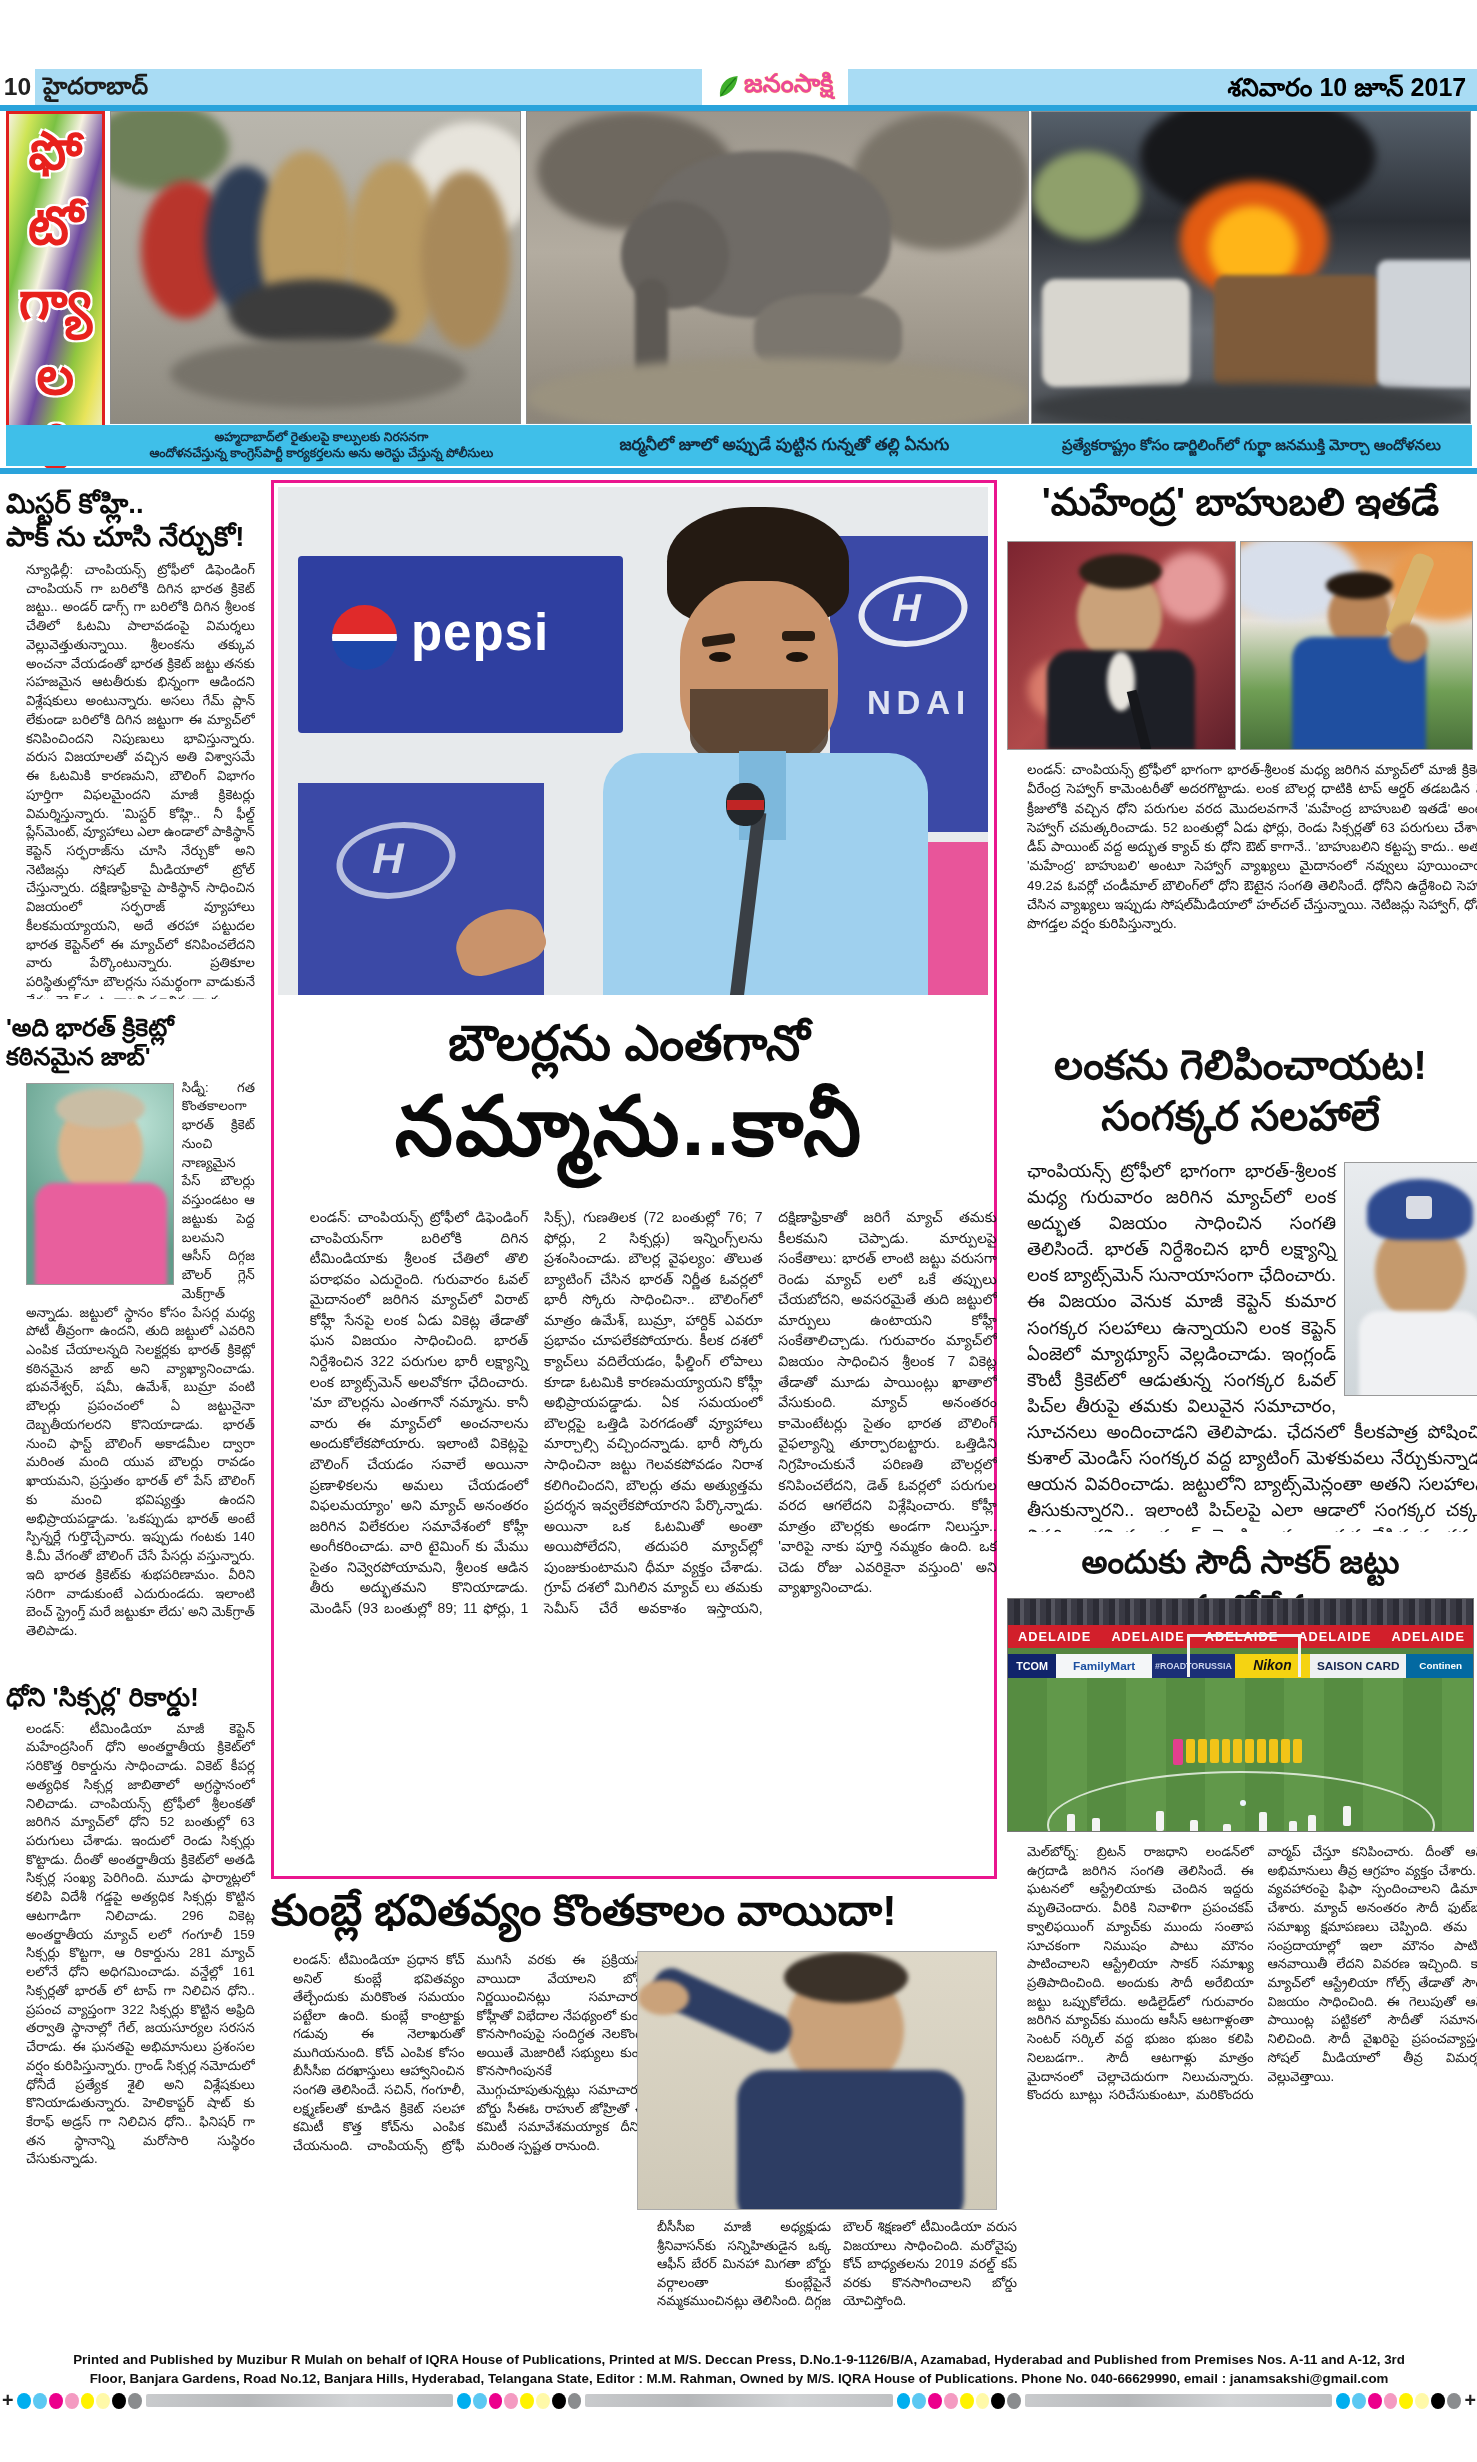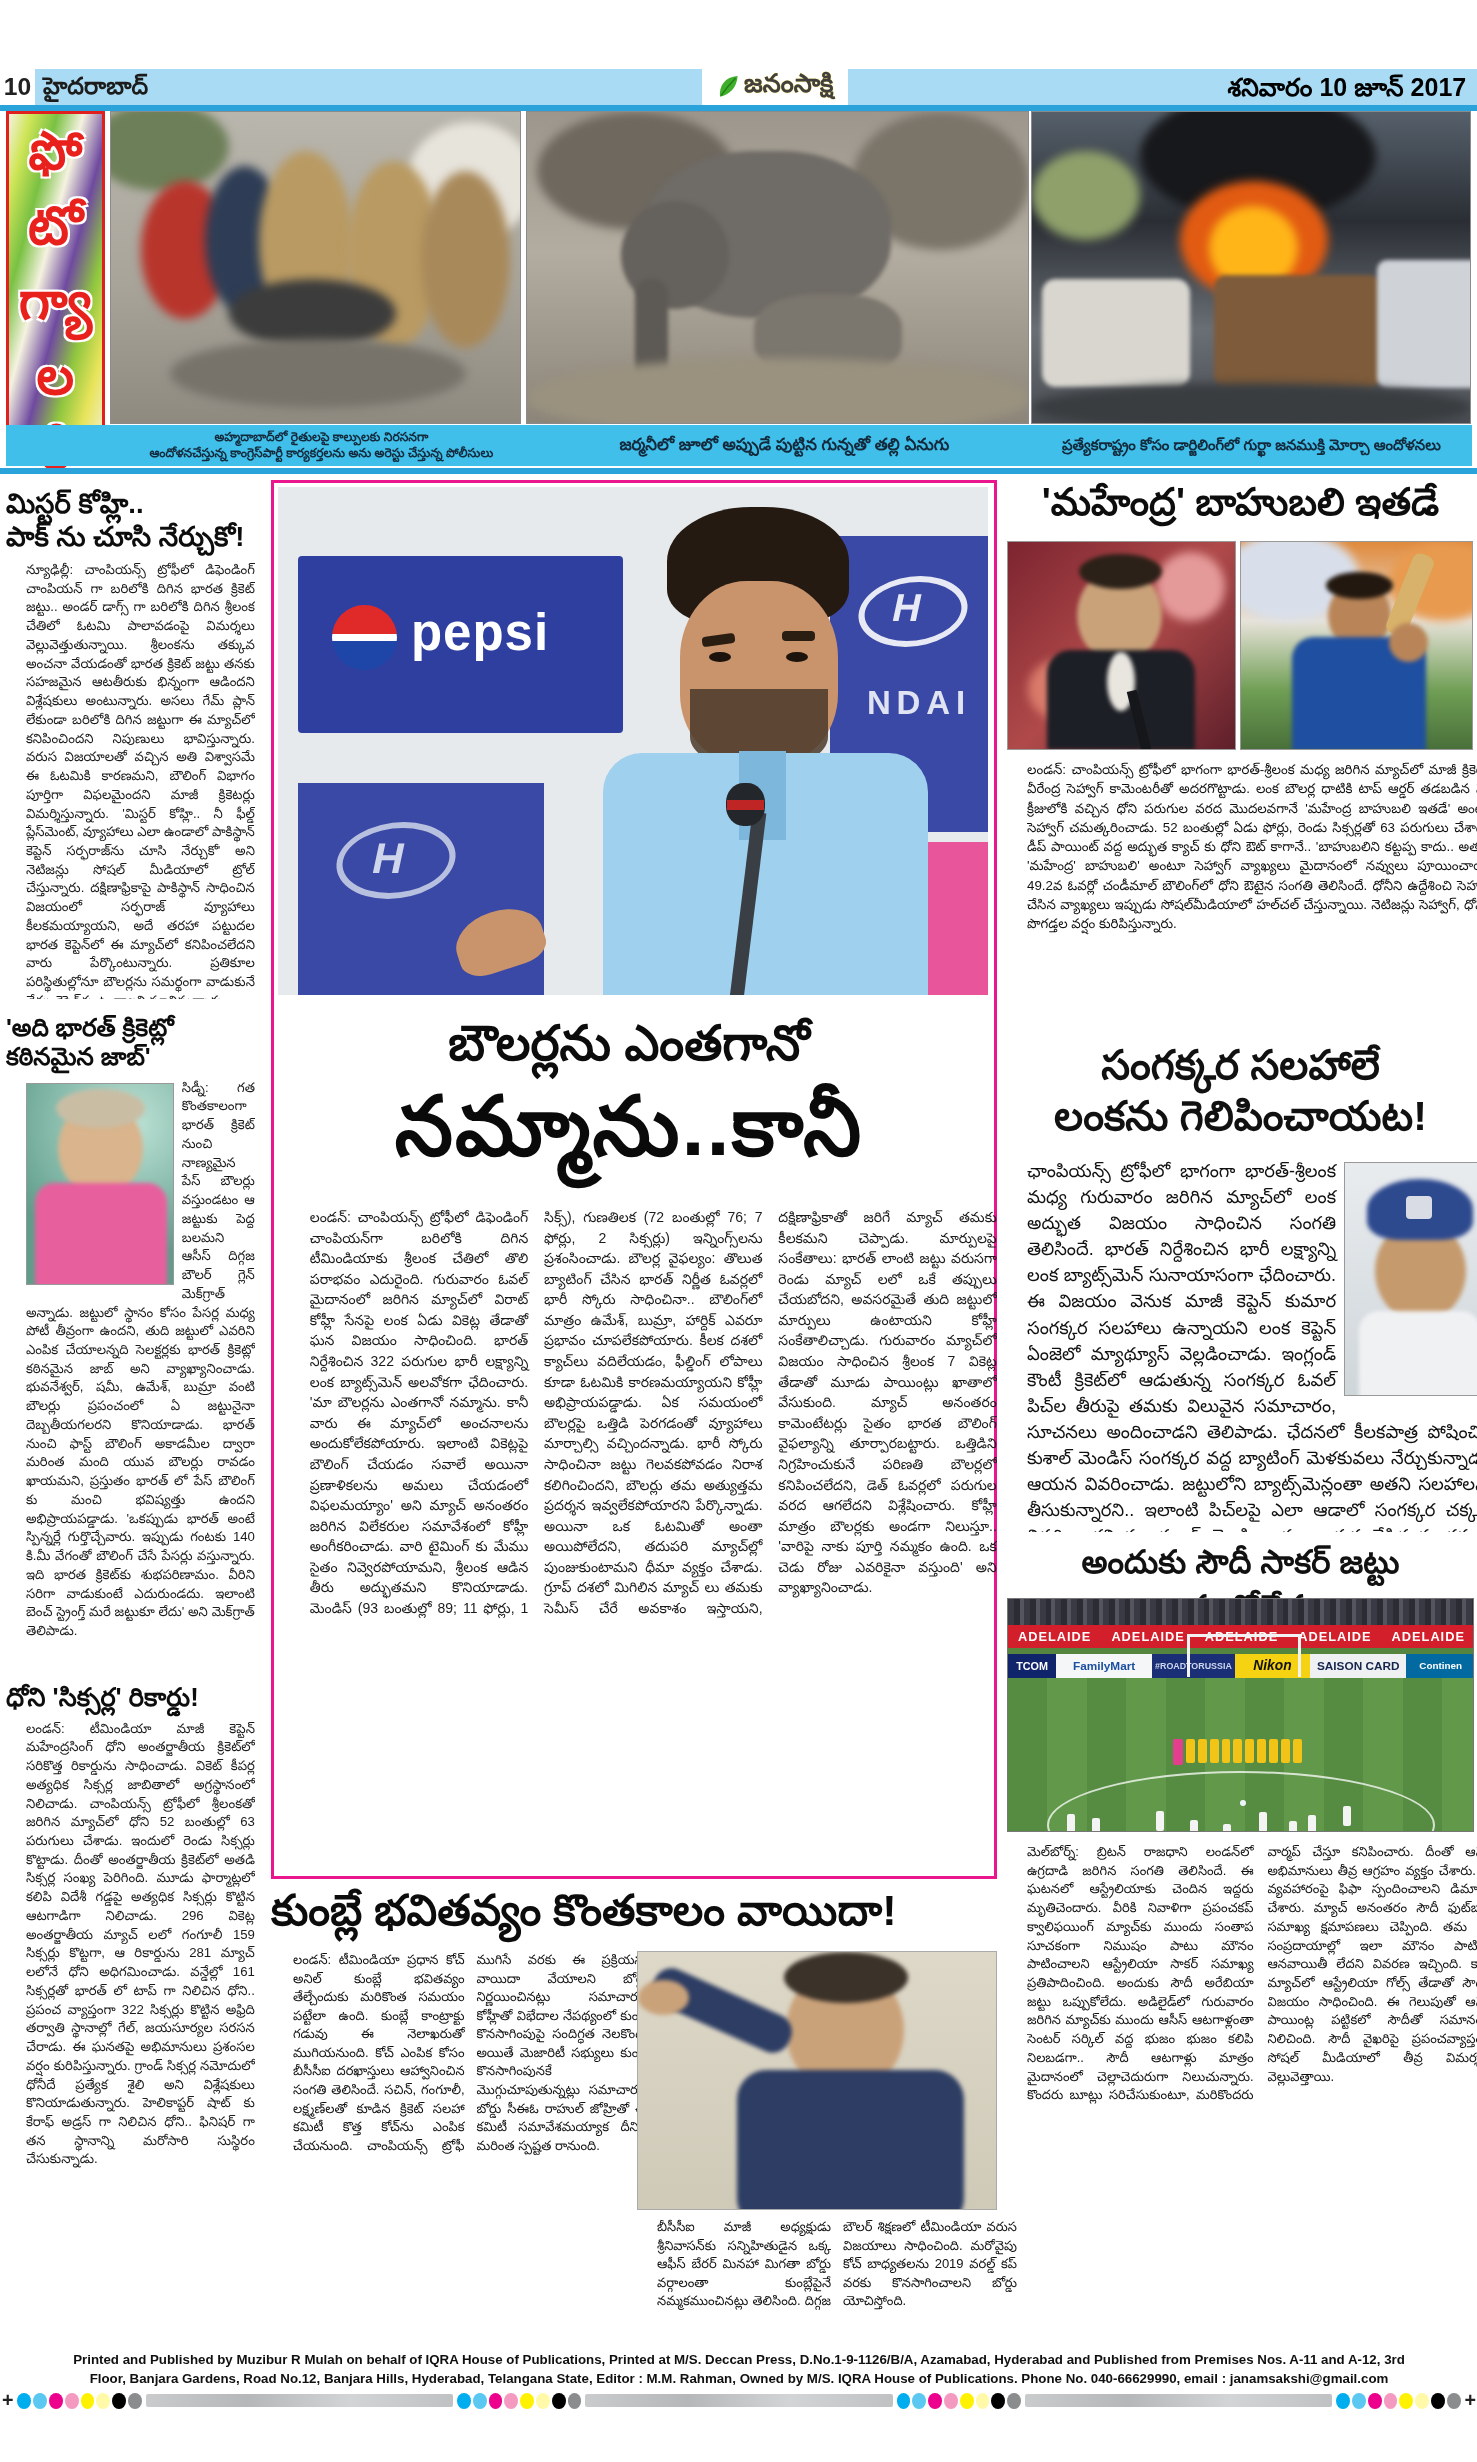--- a/index.html
+++ b/index.html
@@ -8,21 +8,21 @@
   .abs { position:absolute; }
   .ov { overflow:hidden; }
   .just { text-align:justify;margin-left:20px; }
 
   
   .header-bar { left:0; top:69px; width:1478px; height:36px; background:#a9dcf4; }
   .pagenum-box { left:0; top:67px; width:35px; height:40px; background:#ffffff; display:flex; align-items:center; justify-content:center; font-size:24.6px; font-weight:bold; color:#222; }
   .city { left:43px; top:73px; font-size:23.6px; font-weight:bold; color:#1c1c1c; }
   .date { right:11.8px; top:73px; font-size:25px; font-weight:bold; color:#000000; }
   .logo-box { left:702px; top:60px; width:146px; height:53px; background:#ffffff; display:flex; align-items:center; justify-content:center; gap:3.9px; }
-  .logo-text { color:#404040; font-weight:bold; font-size:25.6px; text-shadow:0 0 1px #f9d616; }
+  .logo-text { color:#ec4899; font-weight:bold; font-size:25.6px; text-shadow:0 0 1px #f9d616; }
   .header-underline { left:0; top:105px; width:1478px; height:5.9px; background:#2aa3db; }
 
   
   .vert-banner { left:5.9px; top:111px; width:99px; height:355px; border:3.9px solid #e0201f;
     background:linear-gradient(105deg,#f4f1df 0%,#cfe557 12%,#7ac143 26%,#f5f2e0 40%,#6f4aa0 55%,#8fc63f 70%,#e8e45a 84%,#f4f1df 100%); }
   .vert-letters { width:100%; height:100%; display:flex; flex-direction:column; align-items:center; justify-content:space-around; padding:5.9px 0; }
   .vert-letters span { font-size:53px; font-weight:bold; color:#e8211d;
     text-shadow:-2px -2px 0 #fff, 2px -2px 0 #fff, -2px 2px 0 #fff, 2px 2px 0 #fff; }
   .gphoto { top:111px; height:313px; border:1px solid #8b8b8b; }
   .caption-band { left:5.9px; top:425px; width:1466px; height:41px; background:#3fbfe9; }
@@ -246,22 +246,22 @@
     <div class="blob soft2" style="left:87px; top:39px; width:63px; height:69px; background:#b98558;"></div>
     <div class="blob soft2" style="left:85px; top:29.6px; width:67px; height:27.6px; background:#23180f;"></div>
     <div class="blob soft2" style="left:51px; top:95px; width:134px; height:114px; background:#1f4fa0; border-radius:21.7px 21.7px 0 0;"></div>
     <div class="abs" style="left:158px; top:9.9px; width:21.7px; height:85px; background:#d8b26a; border-radius:7.9px; transform:rotate(22deg);"></div>
     <div class="blob soft2" style="left:148px; top:81px; width:39px; height:39px; background:#b98558;"></div>
   </div>
 
   <div class="r-body1 just ov">లండన్: చాంపియన్స్ ట్రోఫీలో భాగంగా భారత్-శ్రీలంక మధ్య జరిగిన మ్యాచ్‌లో మాజీ క్రికెటర్ వీరేంద్ర సెహ్వాగ్ కామెంటరీతో అదరగొట్టాడు. లంక బౌలర్ల ధాటికి టాప్ ఆర్డర్ తడబడిన వేళ క్రీజులోకి వచ్చిన ధోని పరుగుల వరద మొదలవగానే 'మహేంద్ర బాహుబలి ఇతడే' అంటూ సెహ్వాగ్ చమత్కరించాడు. 52 బంతుల్లో ఏడు ఫోర్లు, రెండు సిక్సర్లతో 63 పరుగులు చేశాడు. డీప్ పాయింట్ వద్ద అద్భుత క్యాచ్ కు ధోని ఔట్ కాగానే.. 'బాహుబలిని కట్టప్ప కాదు.. అతడు 'మహేంద్ర' బాహుబలి' అంటూ సెహ్వాగ్ వ్యాఖ్యలు మైదానంలో నవ్వులు పూయించాయి. 49.2వ ఓవర్లో చండీమాల్ బౌలింగ్‌లో ధోని ఔటైన సంగతి తెలిసిందే. ధోనీని ఉద్దేశించి సెహ్వాగ్ చేసిన వ్యాఖ్యలు ఇప్పుడు సోషల్‌మీడియాలో హల్‌చల్ చేస్తున్నాయి. నెటిజన్లు సెహ్వాగ్, ధోనీపై పొగడ్తల వర్షం కురిపిస్తున్నారు.</div>
 
   <div class="rh2">
+    <div>లంకను గెలిపించాయట!</div>
     <div>సంగక్కర సలహాలే</div>
-    <div>లంకను గెలిపించాయట!</div>
   </div>
 
   <div class="r-body2 just ov">
     <div class="sanga">
       <div class="blob soft2" style="left:29.6px; top:57px; width:91px; height:102px; background:#c59a6d;"></div>
       <div class="blob soft2" style="left:21.7px; top:15.8px; width:106px; height:61px; background:#2e4a8f; border-radius:50% 50% 30% 30%;"></div>
       <div class="abs" style="left:61px; top:33px; width:25.6px; height:23.6px; background:#d9dce4; border-radius:3.9px;"></div>
       <div class="blob soft2" style="left:13.8px; top:148px; width:122px; height:89px; background:#f0f1f3; border-radius:19.7px 19.7px 0 0;"></div>
     </div>
     <span>ఛాంపియన్స్ ట్రోఫీలో భాగంగా భారత్-శ్రీలంక మధ్య గురువారం జరిగిన మ్యాచ్‌లో లంక అద్భుత విజయం సాధించిన సంగతి తెలిసిందే. భారత్ నిర్దేశించిన భారీ లక్ష్యాన్ని లంక బ్యాట్స్‌మెన్ సునాయాసంగా ఛేదించారు. ఈ విజయం వెనుక మాజీ కెప్టెన్ కుమార సంగక్కర సలహాలు ఉన్నాయని లంక కెప్టెన్ ఏంజెలో మ్యాథ్యూస్ వెల్లడించాడు. ఇంగ్లండ్ కౌంటీ క్రికెట్‌లో ఆడుతున్న సంగక్కర ఓవల్ పిచ్‌ల తీరుపై తమకు విలువైన సమాచారం, సూచనలు అందించాడని తెలిపాడు. ఛేదనలో కీలకపాత్ర పోషించిన కుశాల్ మెండిస్ సంగక్కర వద్ద బ్యాటింగ్ మెళకువలు నేర్చుకున్నాడని ఆయన వివరించాడు. జట్టులోని బ్యాట్స్‌మెన్లంతా అతని సలహాలను తీసుకున్నారని.. ఇలాంటి పిచ్‌లపై ఎలా ఆడాలో సంగక్కర చక్కగా వివరించారని మ్యాథ్యూస్ వెల్లడించాడు. ఆయన చేసిన సూచనలు, సలహాలను మ్యాచ్‌లో అమలు చేశామని మ్యాథ్యూస్ చెప్పుకొచ్చాడు. గత కొద్దీ కాలముగా విజయాలు లేని మాకు ఈ విజయం ఊరటనిచ్చిందన్నాడు.</span>

